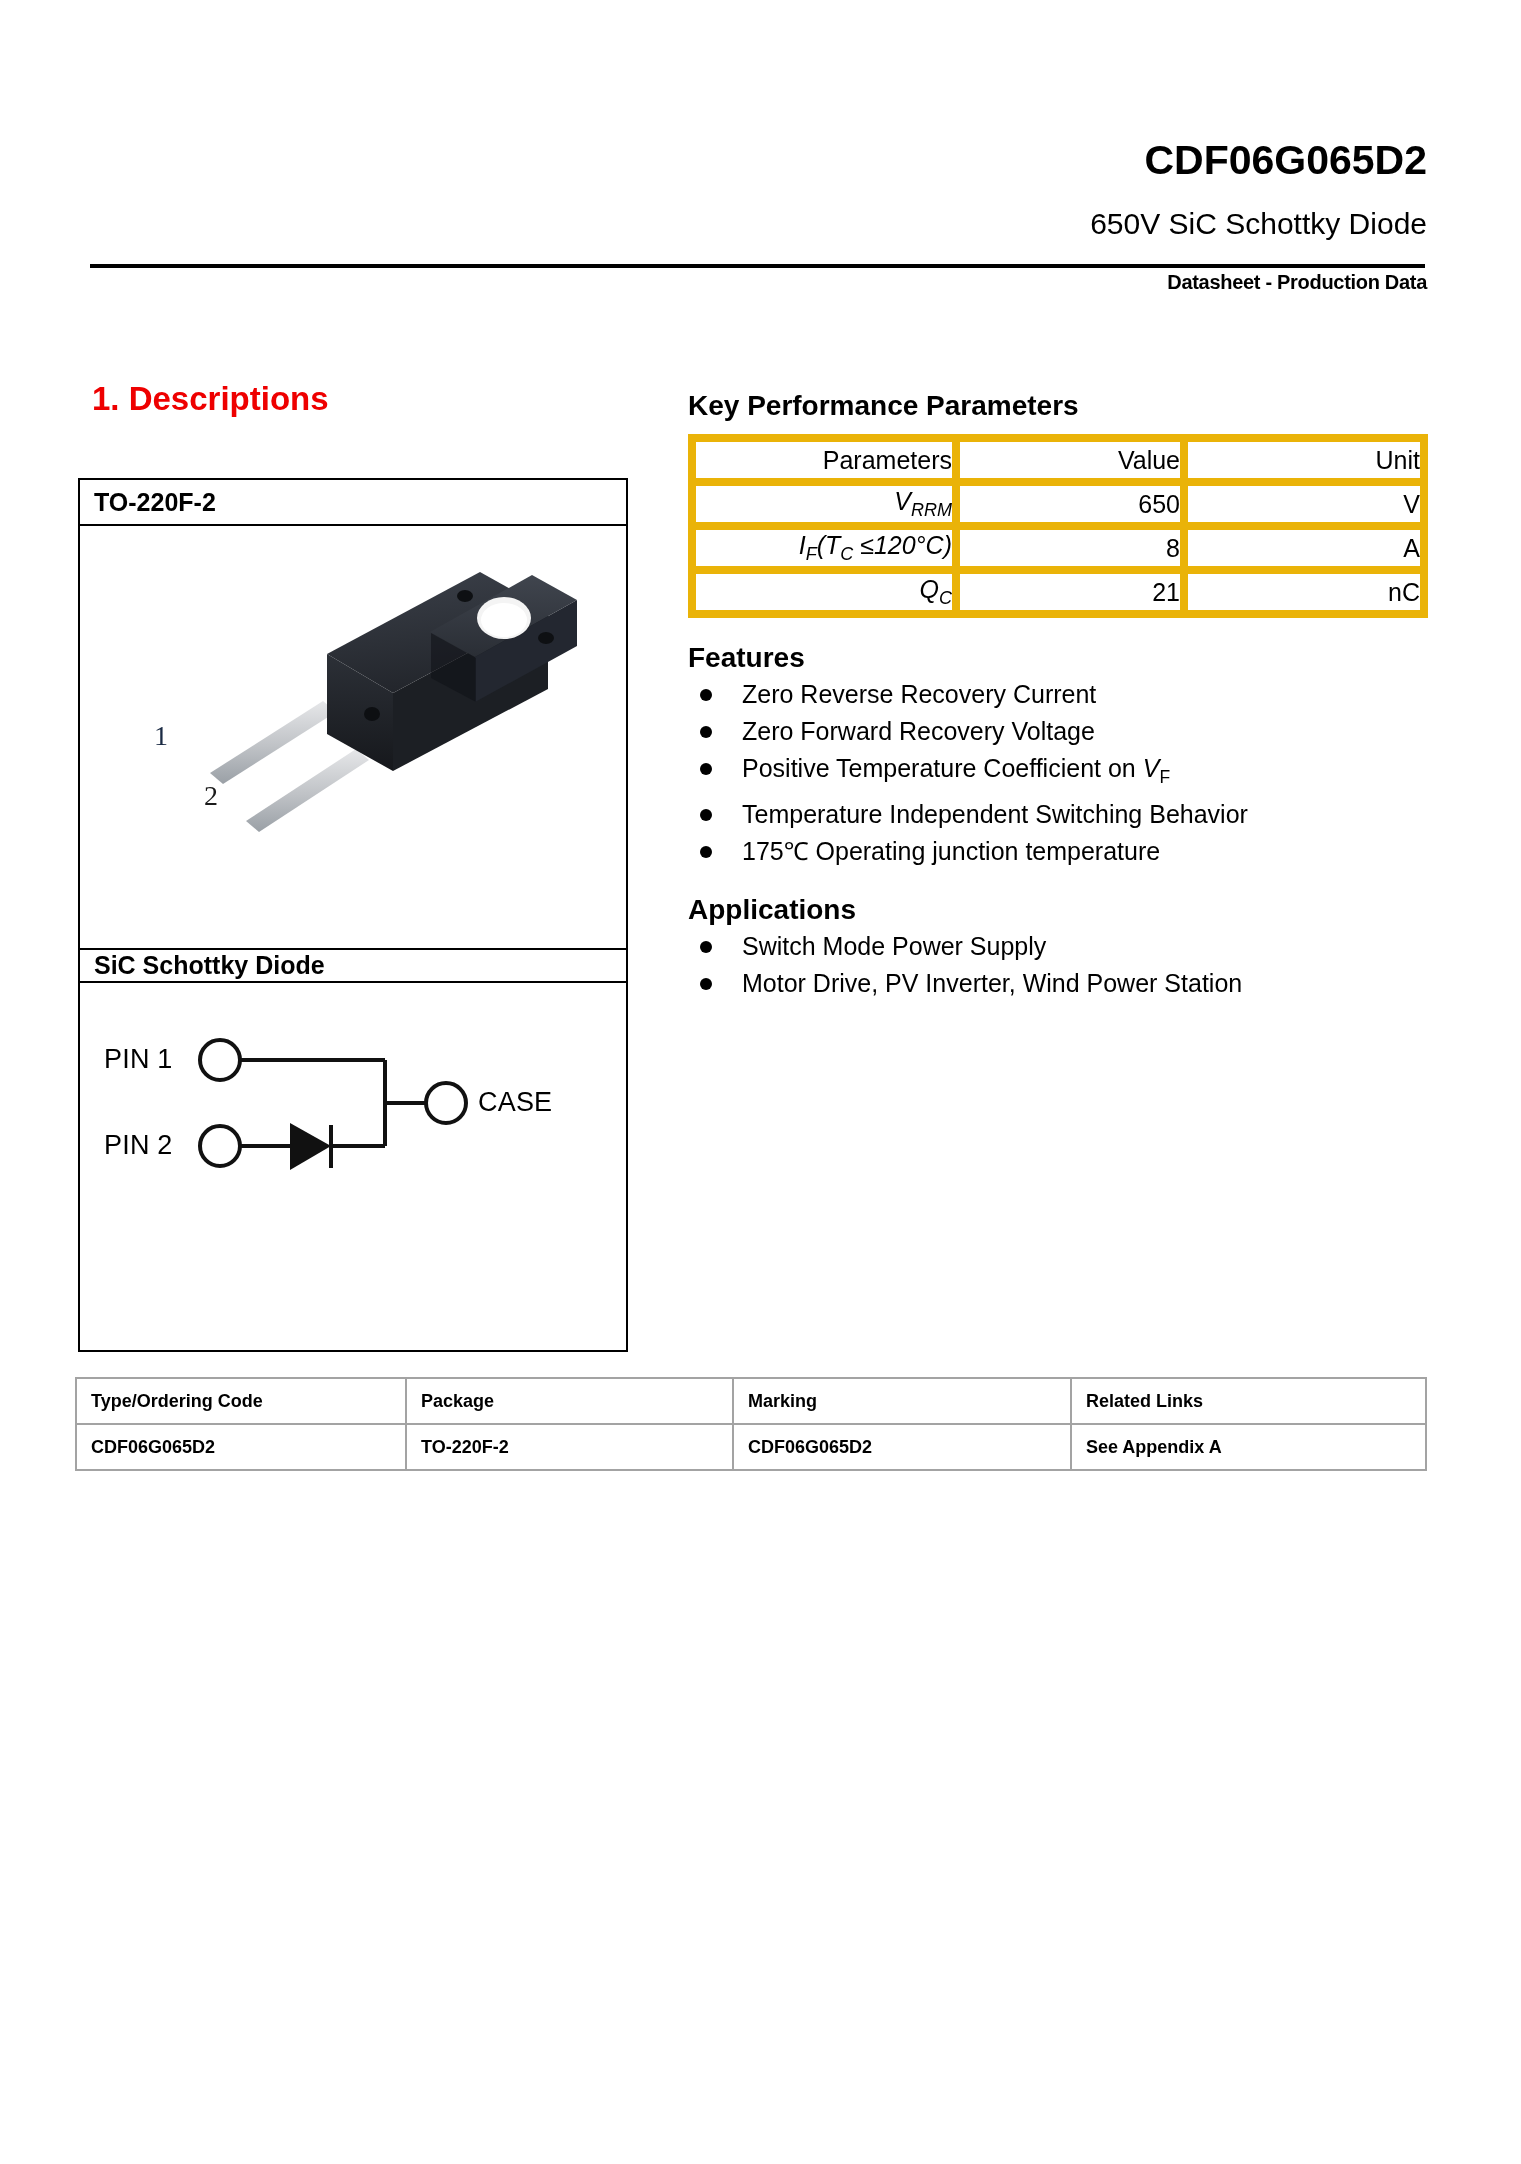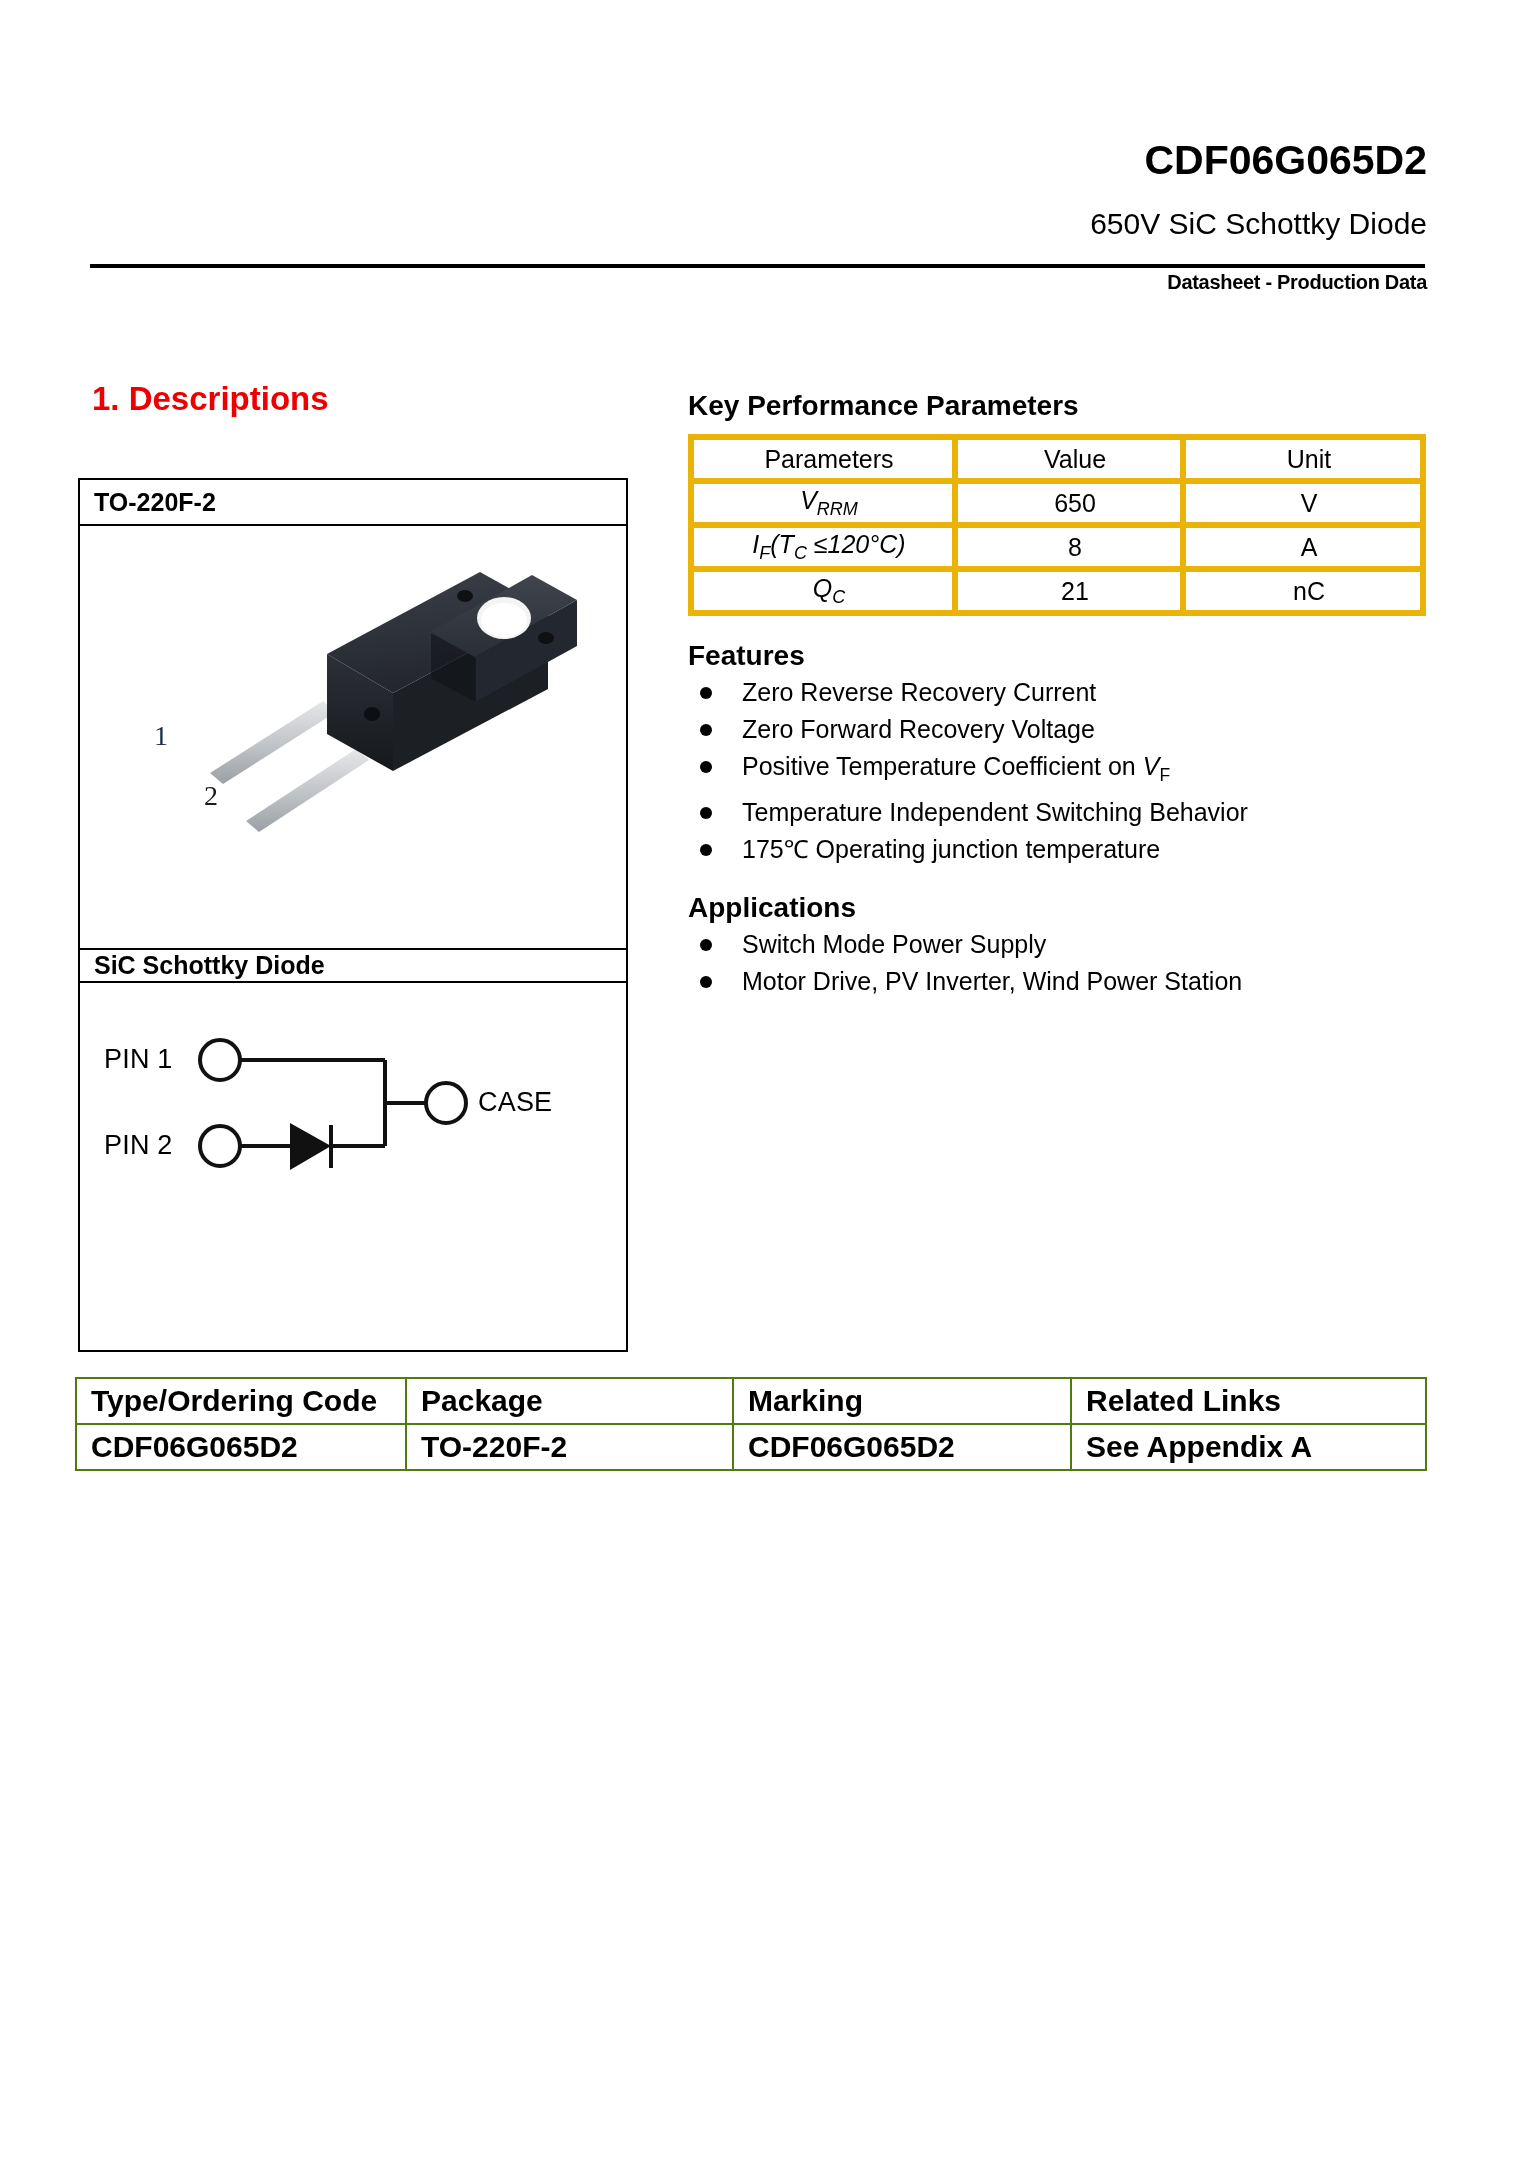--- a/index.html
+++ b/index.html
@@ -167,26 +167,26 @@
   }
 
   
   #kpp-table {
     margin-top: 14px;
     border-collapse: collapse;
     width: 732px;
     table-layout: fixed;
   }
   #kpp-table td, #kpp-table th {
-    border: 6px solid #eab308;
+    border: 8px solid #eab308;
     height: 44px;
     padding: 0 0 0 12px;
     font-size: 25px;
     font-weight: normal;
-    text-align: center;
+    text-align: right;
     vertical-align: middle;
     box-sizing: border-box;
   }
   #kpp-table th {
     font-weight: normal;
   }
   .kpp-c1 { width: 264px; }
   .kpp-c2 { width: 228px; }
   .kpp-c3 { width: 240px; }
   .ital { font-style: italic; margin-top: 37px; }
@@ -221,24 +221,24 @@
   
   #ordering-table {
     position: absolute;
     left: 75px;
     top: 1377px;
     border-collapse: collapse;
     table-layout: fixed;
     width: 1350px;
   }
   #ordering-table td {
-    border: 2px solid #4d7c0f;
+    border: 2px solid #a3a3a3;
     height: 46px;
     padding: 0 0 0 14px;
-    font-size: 30px;
+    font-size: 18px;
     font-weight: bold;
     vertical-align: middle;
     box-sizing: border-box;
     white-space: nowrap;
   }
   .ord-c1 { width: 330px; }
   .ord-c2 { width: 327px; }
   .ord-c3 { width: 338px; }
   .ord-c4 { width: 355px; }
 </style>

